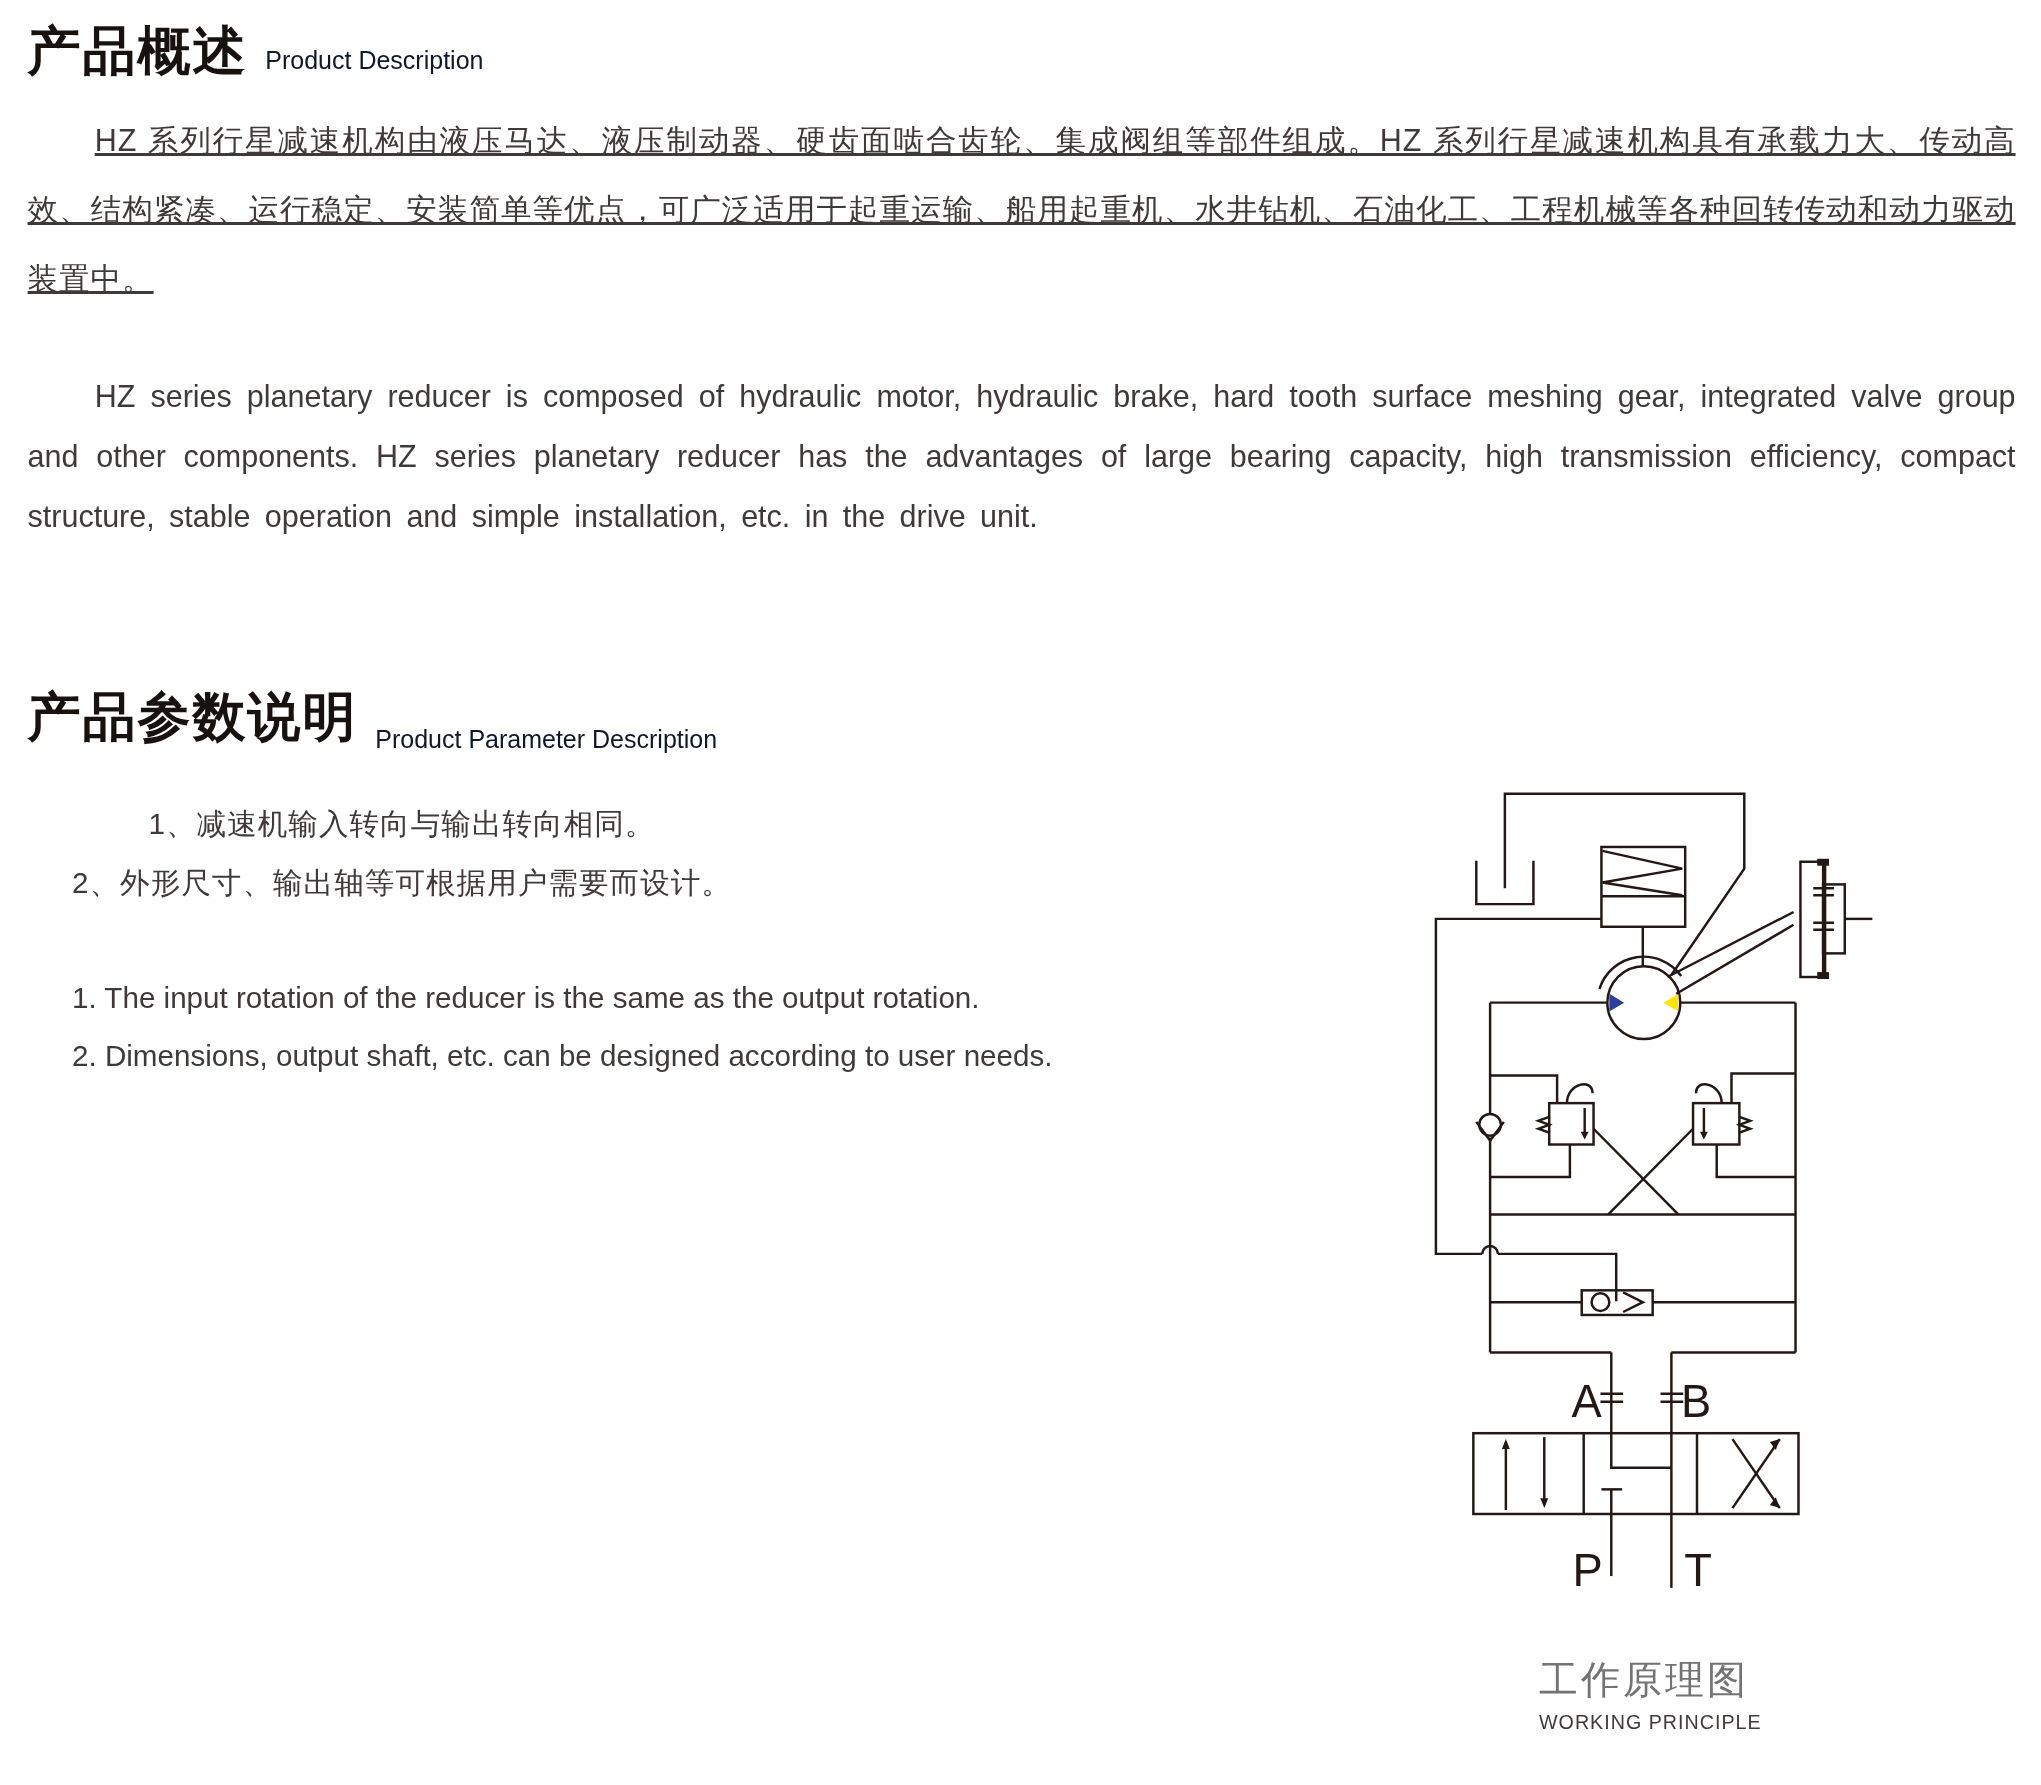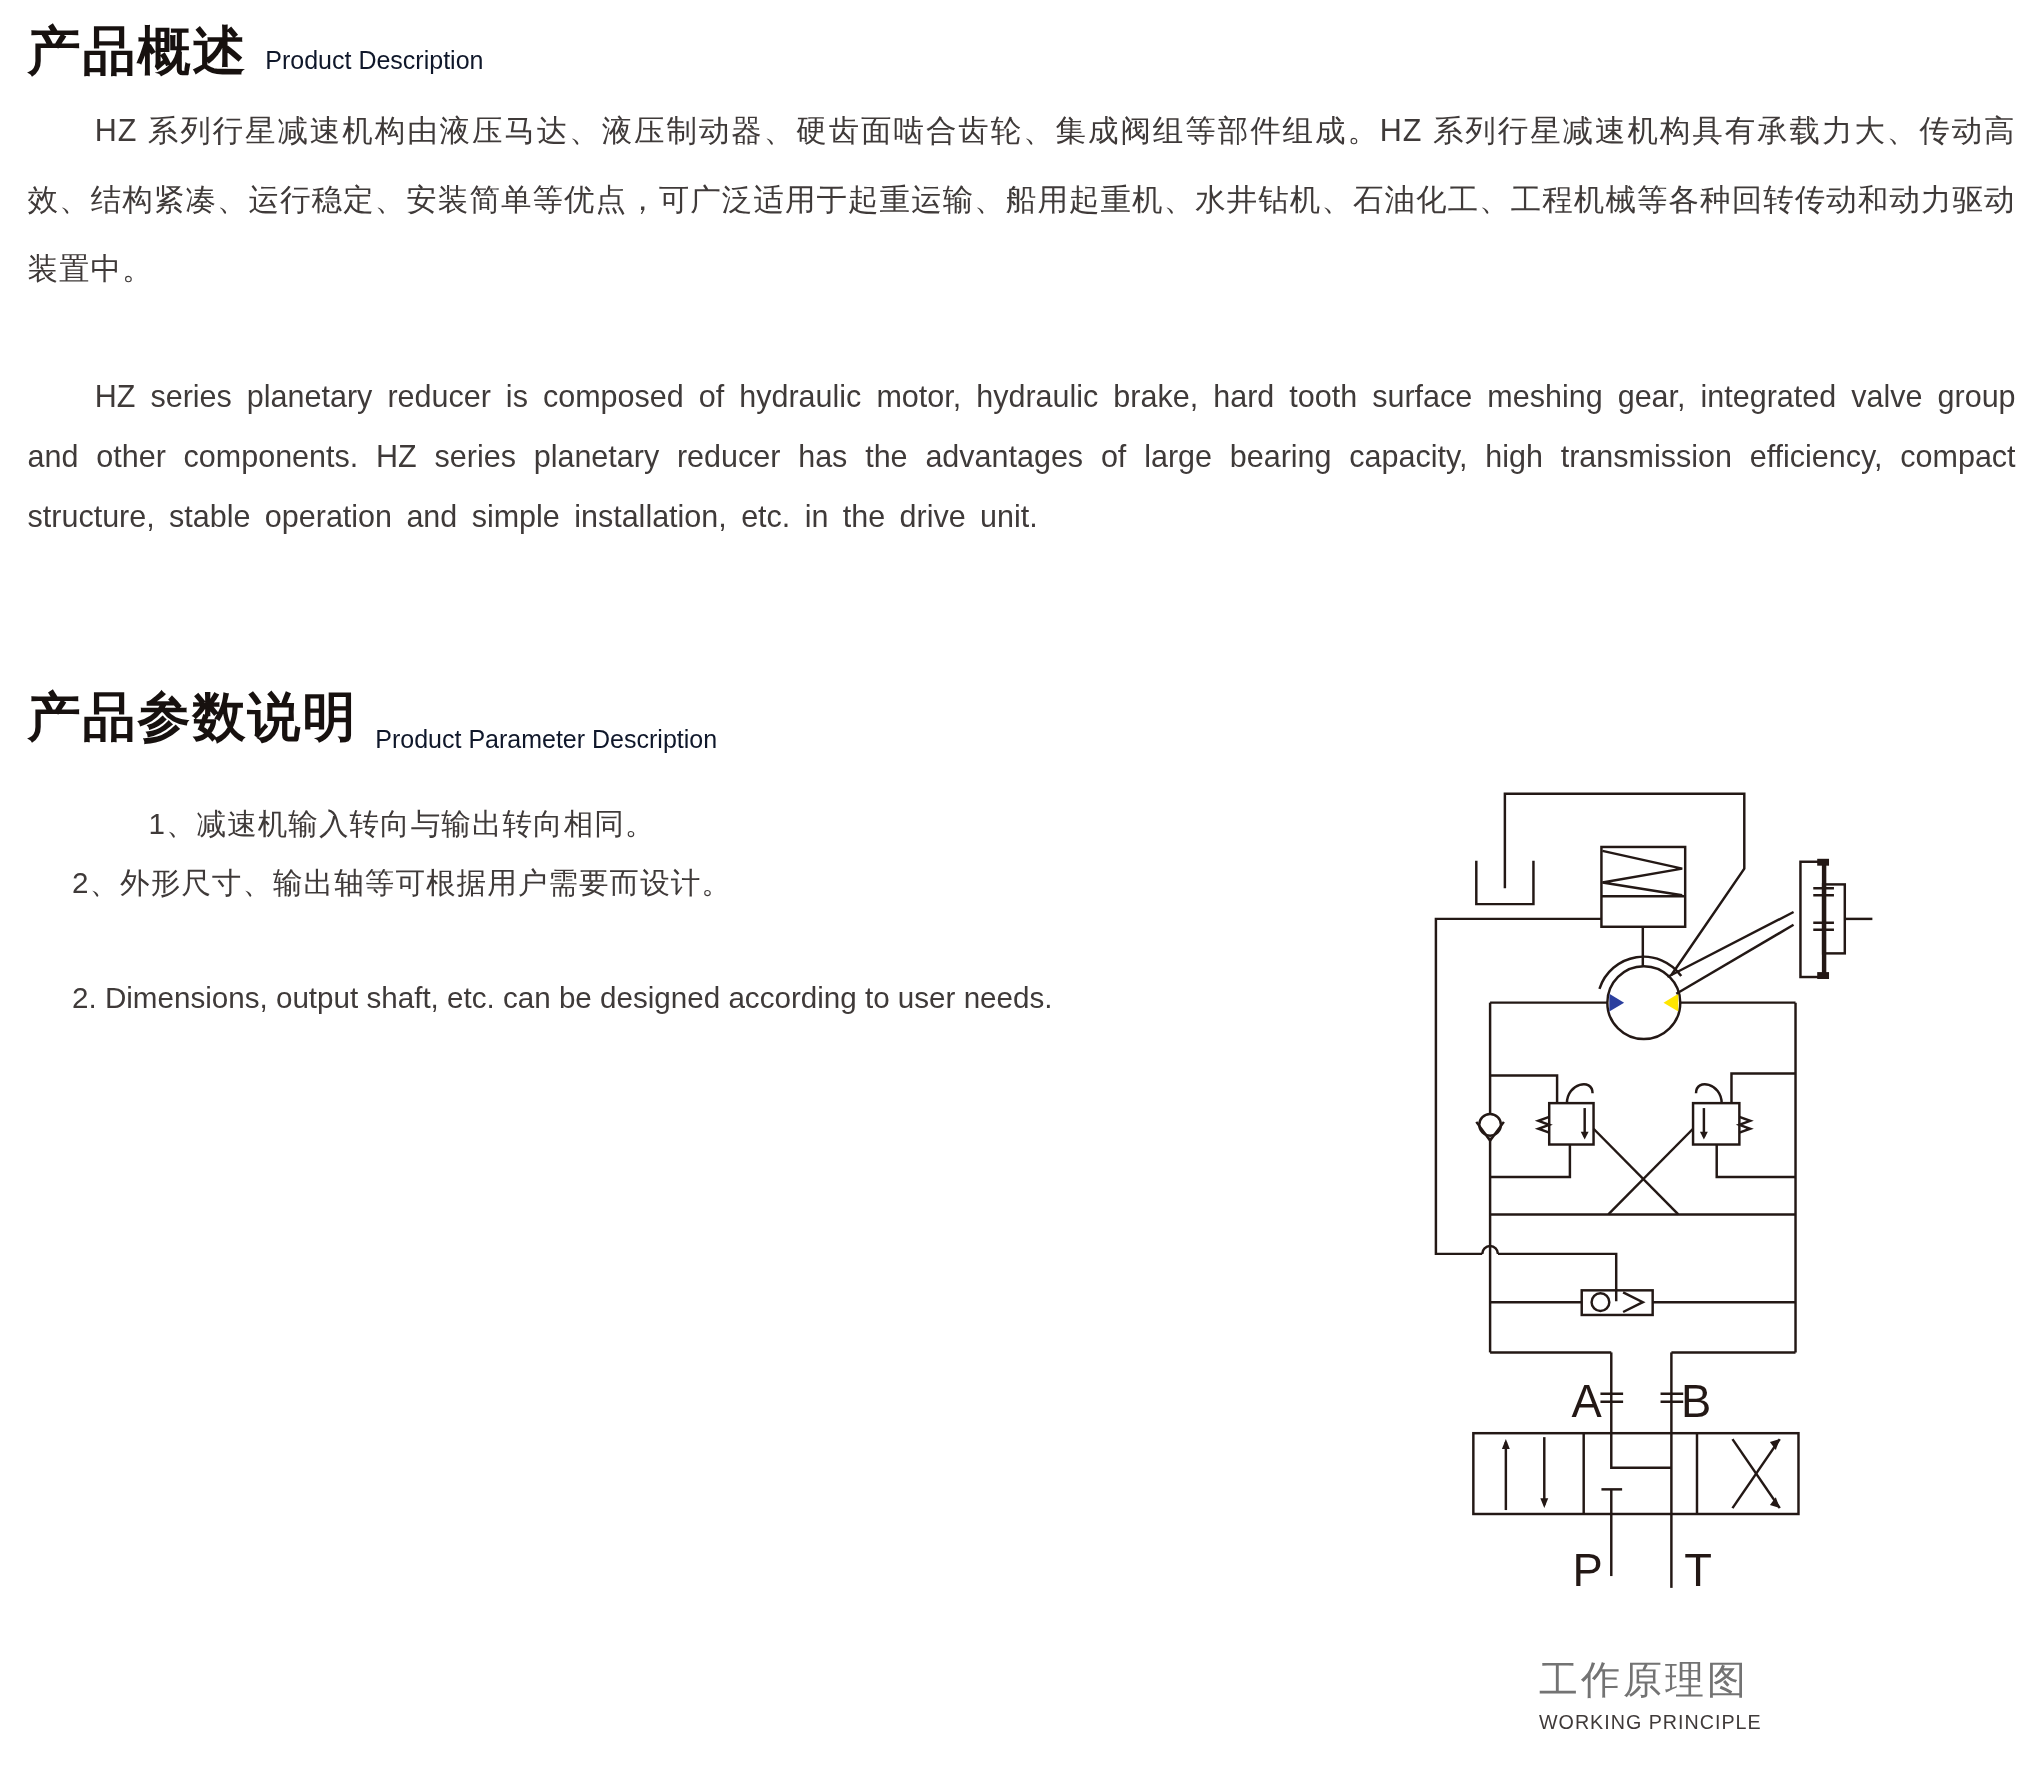--- a/index.html
+++ b/index.html
@@ -22,35 +22,36 @@
   svg text{font-family:"Liberation Sans", sans-serif;}
 </style>
 </head>
 <body>
 
 <div class="abs sec-head" style="left:27.6px;top:15.8px;">
   <span class="zh">产品概述</span>
   <span class="en">Product Description</span>
 </div>
 
-<div class="abs para zh" style="left:27.6px;top:96px;">HZ 系列行星减速机构由液压马达、液压制动器、硬齿面啮合齿轮、集成阀组等部件组成。HZ 系列行星减速机构具有承载力大、传动高效、结构紧凑、运行稳定、安装简单等优点，可广泛适用于起重运输、船用起重机、水井钻机、石油化工、工程机械等各种回转传动和动力驱动装置中。</div>
+<div class="abs para zh" style="left:27.6px;top:106px;text-decoration:underline;">HZ 系列行星减速机构由液压马达、液压制动器、硬齿面啮合齿轮、集成阀组等部件组成。HZ 系列行星减速机构具有承载力大、传动高效、结构紧凑、运行稳定、安装简单等优点，可广泛适用于起重运输、船用起重机、水井钻机、石油化工、工程机械等各种回转传动和动力驱动装置中。</div>
 
 <div class="abs para en" style="left:27.6px;top:366px;">HZ series planetary reducer is composed of hydraulic motor, hydraulic brake, hard tooth surface meshing gear, integrated valve group and other components. HZ series planetary reducer has the advantages of large bearing capacity, high transmission efficiency, compact structure, stable operation and simple installation, etc. in the drive unit.</div>
 
 <div class="abs sec-head" style="left:27.6px;top:682px;align-items:flex-end;">
   <span class="zh">产品参数说明</span>
   <span class="en">Product Parameter Description</span>
 </div>
 
 <div class="abs plist zh" style="left:72px;top:794px;">
   <div>1、减速机输入转向与输出转向相同。</div>
   <div>2、外形尺寸、输出轴等可根据用户需要而设计。</div>
 </div>
 
 <div class="abs plist en" style="left:72px;top:969px;">
+  <div>1. The input rotation of the reducer is the same as the output rotation.</div>
   <div>2. Dimensions, output shaft, etc. can be designed according to user needs.</div>
 </div>
 
 <svg class="abs" style="left:1419px;top:778px;" width="623" height="936" viewBox="0 0 632 950">
   <g stroke="#231815" stroke-width="2.5" fill="none" stroke-linecap="butt" stroke-linejoin="miter">
 
     <g>
       <path d="M58,84 V128 H116 V84"></path>
       <path d="M87,112 V16 H330 V92 L256,200"></path>
     </g>

